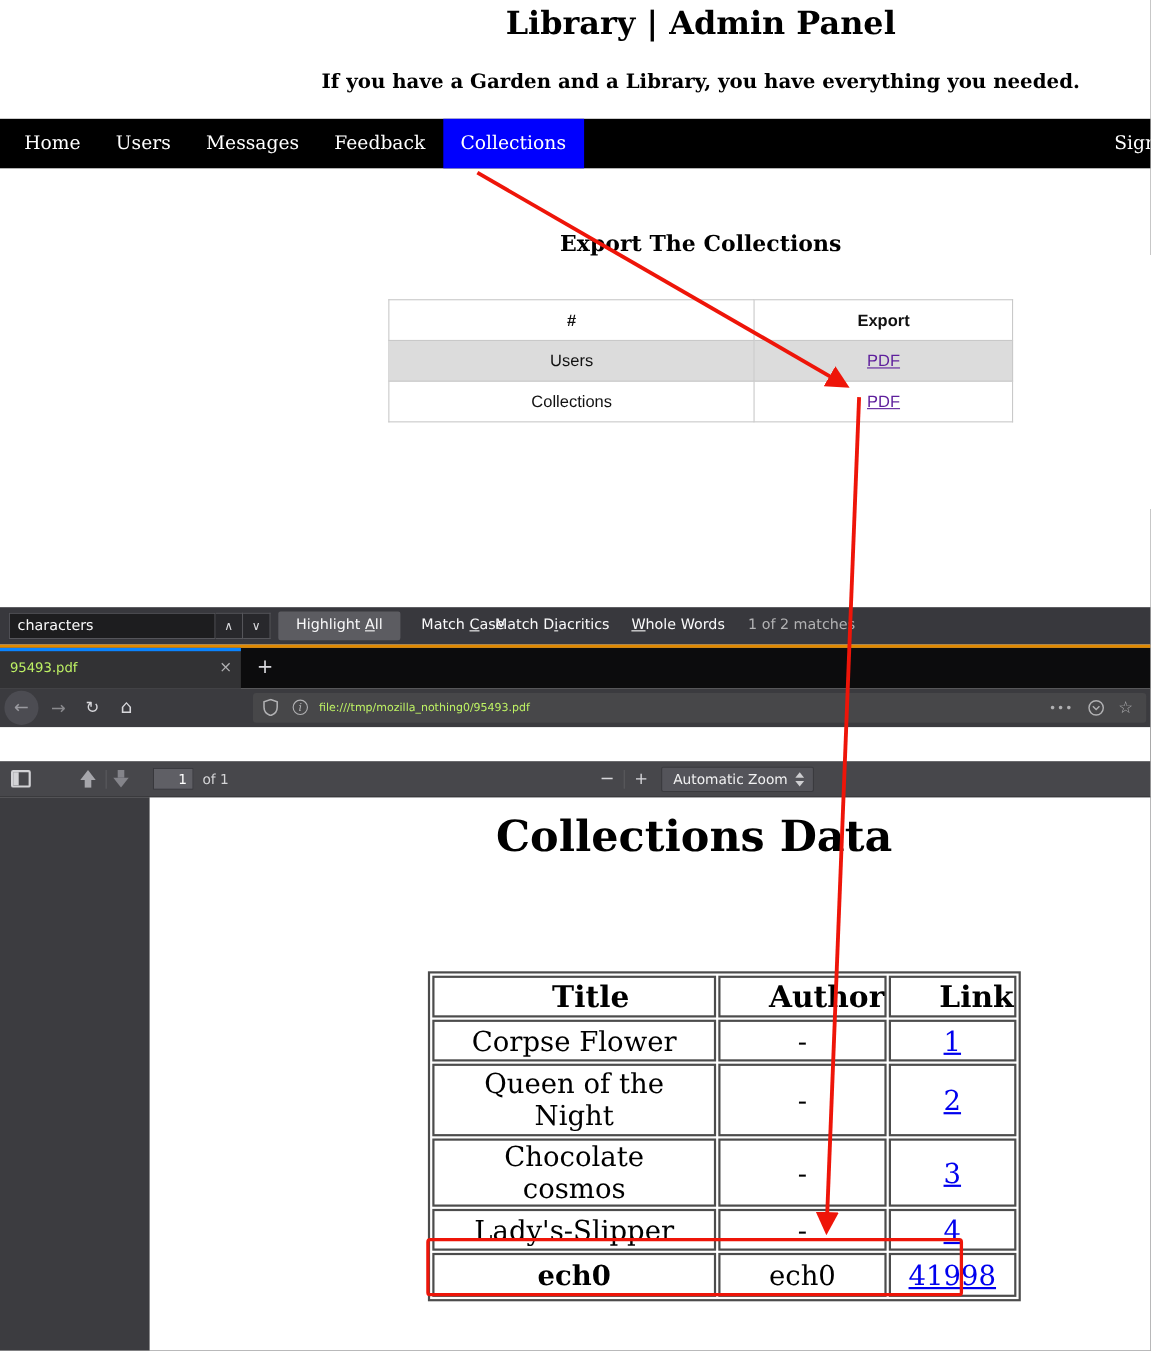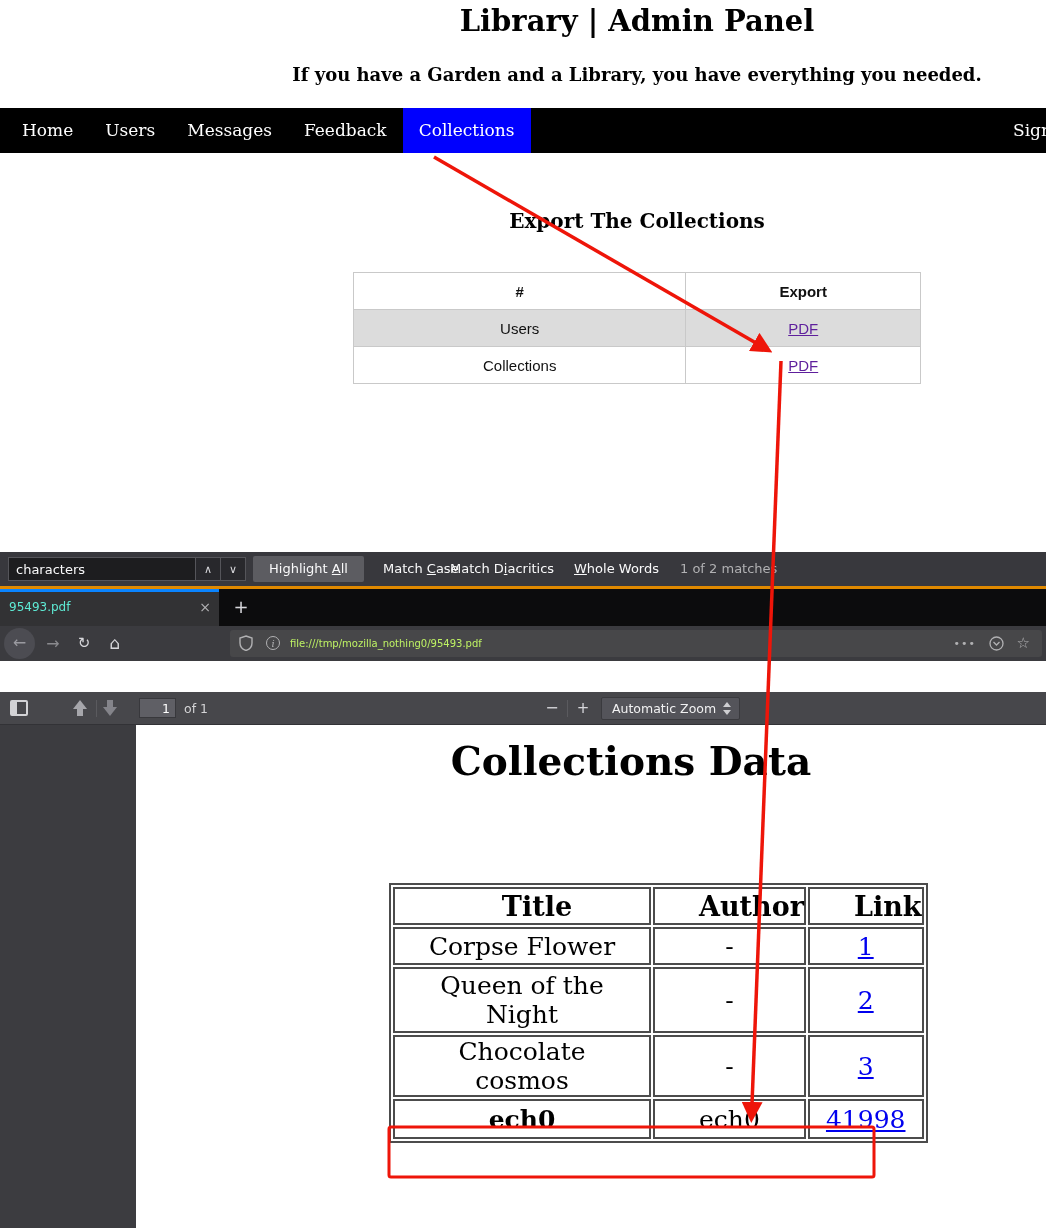--- a/index.html
+++ b/index.html
@@ -44,21 +44,21 @@
     color:#f9f9fa; font-size:13px; cursor:pointer; white-space:nowrap; }
   .t-case { left:356px;margin-left:27px; } .t-diac { left:450px; } .t-whole { left:574px; }
   .find-status { position:absolute; left:680px; top:4px; line-height:26px; color:#b1b1b3; font-size:13px; }
   .ak { text-decoration:underline; }
 
   
   .accent-line { position:absolute; top:586px; left:0; width:1046px; height:3px; background:#e08900; }
   .tabbar { position:absolute; top:589px; left:0; width:1046px; height:37px; background:#0c0c0d; }
   .tab { position:absolute; left:0; top:0; width:219px; height:37px; background:#323234; cursor:pointer; }
   .tab-accent { position:absolute; top:0; left:0; width:100%; height:3px; background:#0a84ff; }
-  .tab-title { position:absolute; left:9px; top:0; line-height:37px; font-size:12px; color:#5eead4; }
+  .tab-title { position:absolute; left:9px; top:0; line-height:37px; font-size:12px; color:#bef264; }
   .tab-close { position:absolute; right:8px; top:0; line-height:37px; font-size:14px; color:#b1b1b3; cursor:pointer; }
   .newtab { position:absolute; left:228px; top:0; width:26px; text-align:center; line-height:36px;
     font-size:18px; color:#d7d7db; cursor:pointer; }
 
   
   .navtoolbar { position:absolute; top:626px; left:0; width:1046px; height:35px; background:#3b3b3f; }
   .btn-back { position:absolute; left:4px; top:2px; width:31px; height:31px; border-radius:50%;
     background:#4c4c52; color:#9a9aa0; font-size:16px; text-align:center; line-height:30px; cursor:pointer; }
   .tb-btn { position:absolute; top:0; line-height:35px; text-align:center; cursor:pointer; }
   .btn-forward { left:42px; width:22px; color:#8a8a8e; font-size:16px; }
@@ -272,20 +272,25 @@
         <tr class="brow rh66">
           <td class="c-title">Queen of the Night</td>
           <td class="c-author">-</td>
           <td class="c-link"><a class="pdf-link">2</a></td>
         </tr>
         <tr class="brow rh38">
           <td class="c-title">Chocolate cosmos</td>
           <td class="c-author">-</td>
           <td class="c-link"><a class="pdf-link">3</a></td>
         </tr>
+        <tr class="brow rh38">
+          <td class="c-title">Lady's-Slipper</td>
+          <td class="c-author">-</td>
+          <td class="c-link"><a class="pdf-link">4</a></td>
+        </tr>
         <tr class="brow rh40">
           <td class="c-title bold-cell">ech0</td>
           <td class="c-author">ech0</td>
           <td class="c-link"><a class="pdf-link">41998</a></td>
         </tr>
       </tbody>
         </table>
     </div>
   </div>
 

